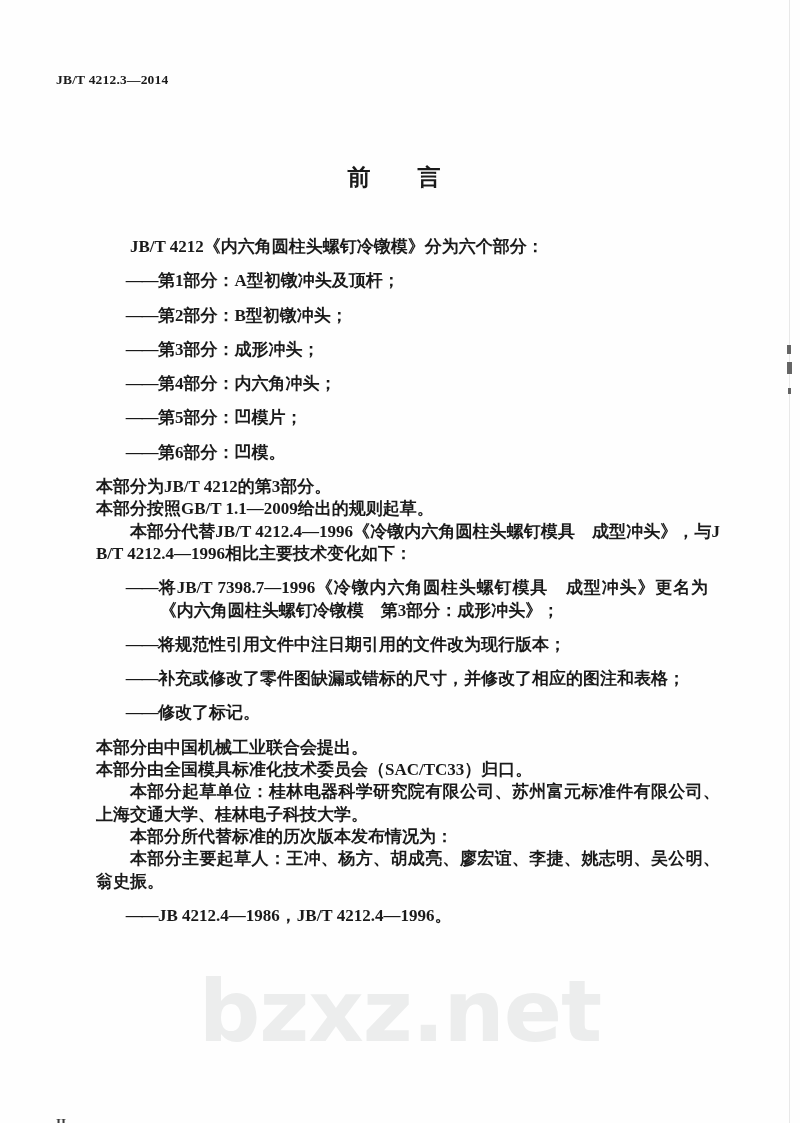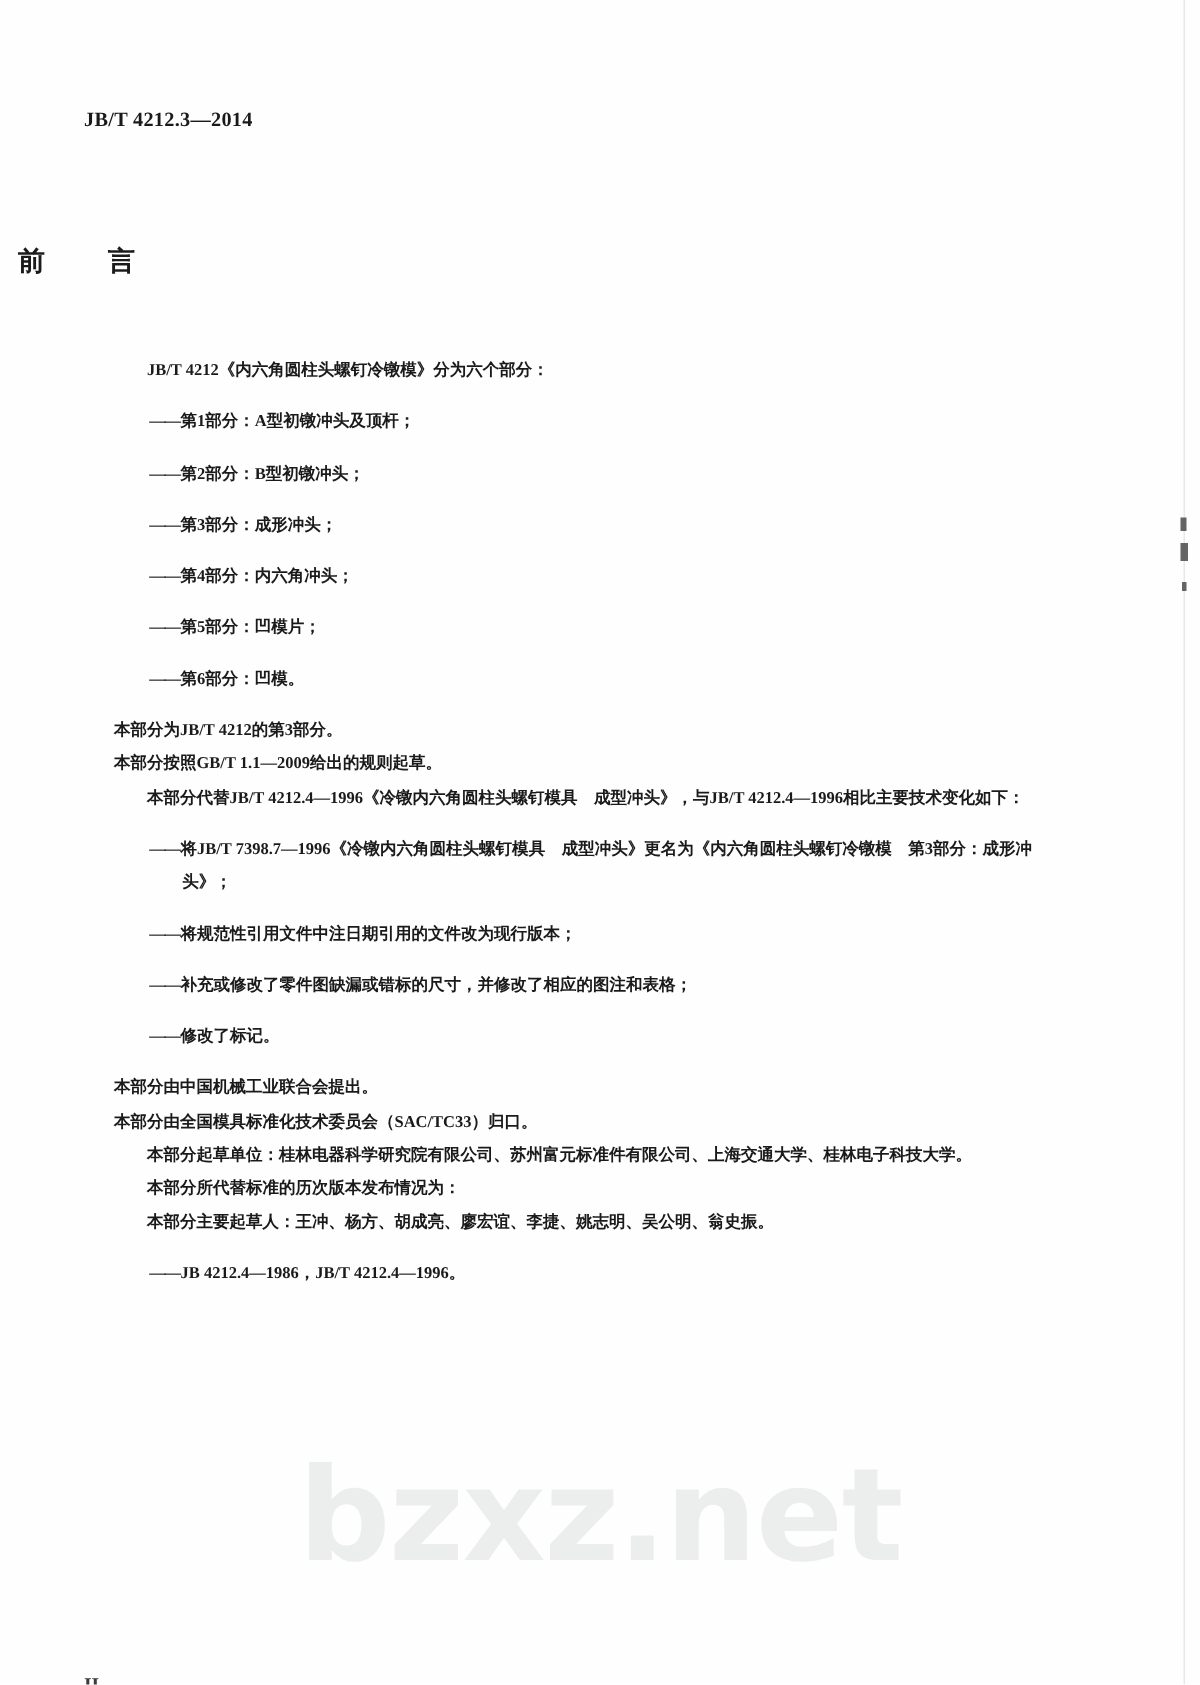--- a/index.html
+++ b/index.html
@@ -52,35 +52,35 @@
     letter-spacing: .2px;
     white-space: nowrap;
   }
 
   
   .doc-title {
     position: absolute;
     top: 162px;
     left: 0;
     width: 788px;
-    text-align: left;
-    font-size: 18px;
+    text-align: center;
+    font-size: 23px;
     font-weight: bold;
     letter-spacing: 12px;
     text-indent: 12px;
     font-family: "DejaVu Serif", "Liberation Serif", serif;
   }
 
   
   .body-block {
     position: absolute;
-    left: 76px;
+    left: 96px;
     top: 236px;
     width: 624px;
-    font-size: 11px;
+    font-size: 17px;
     line-height: 22.3px;
     font-weight: 600;
   }
 
   .para {
     margin: 0;
     text-indent: 2em;
     text-align: justify;
     word-break: break-all;
   }

